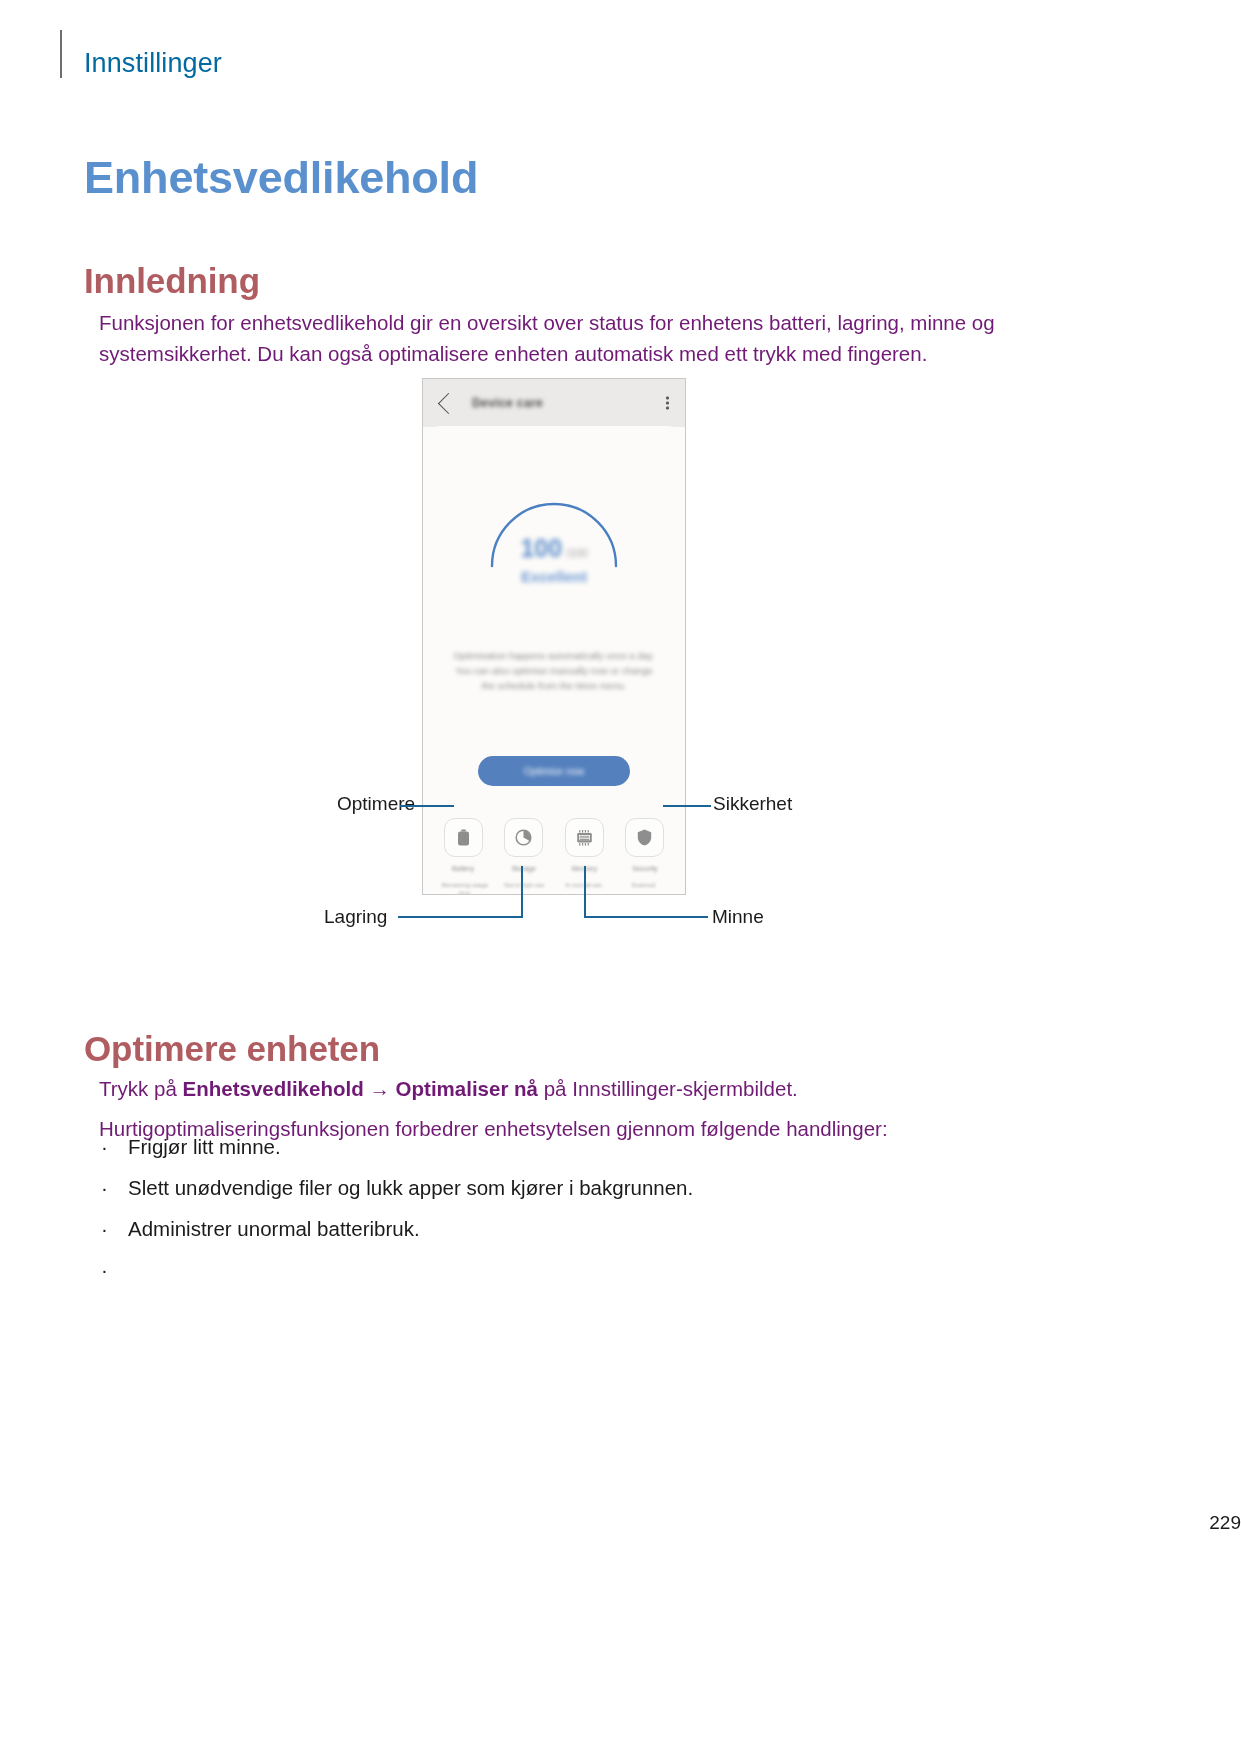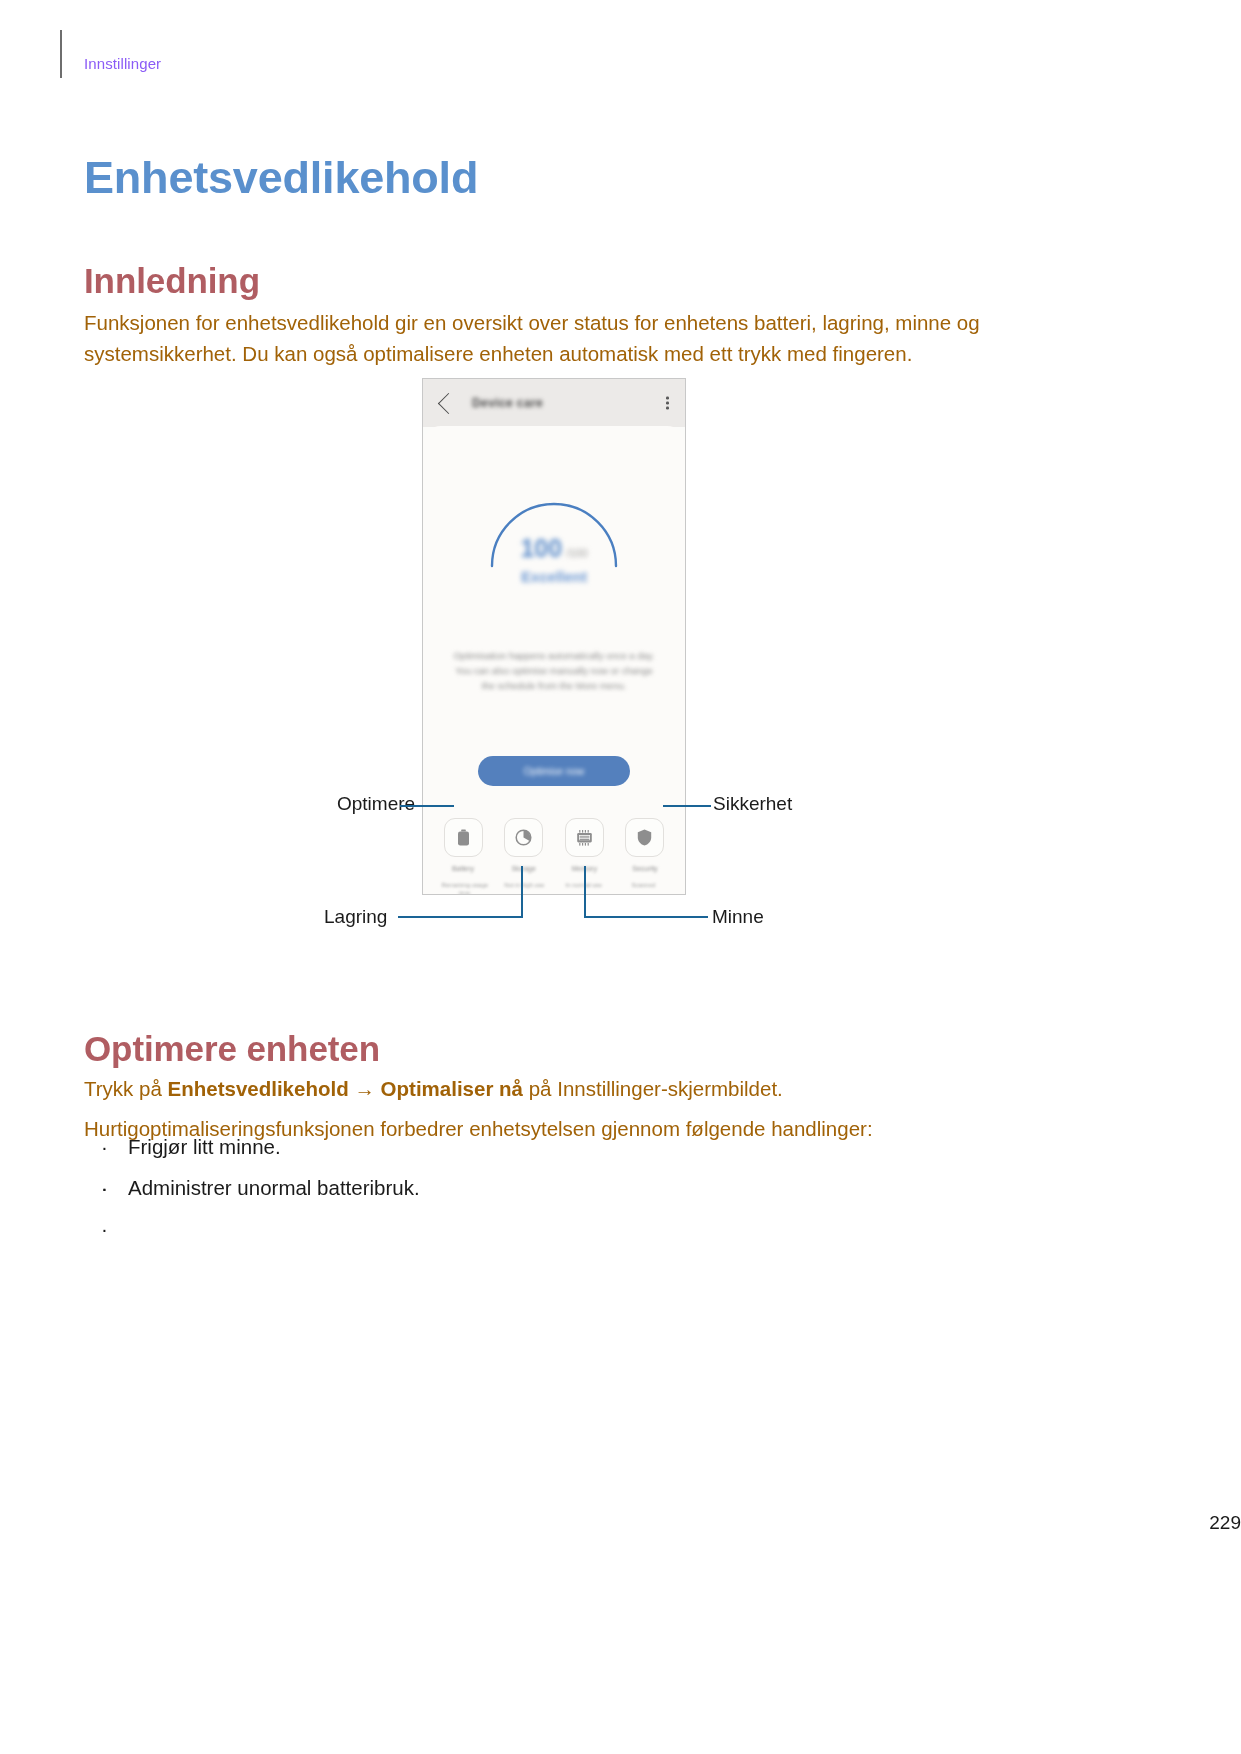--- a/index.html
+++ b/index.html
@@ -26,22 +26,22 @@
     align-items: center;
     height: 48px;
   }
   .header-rule {
     width: 2px;
     height: 48px;
     background: #6e6e6e;
     margin-right: 22px;
   }
   .header-label {
-    font-size: 15px;
-    color: #8b5cf6;
+    font-size: 27px;
+    color: #0369a1;
     letter-spacing: 0.1px;
     margin-top: 19px;
   }
 
   
   .chapter-title {
     position: absolute;
     left: 84px;
     top: 122px;
     font-size: 45px;
@@ -58,22 +58,23 @@
     letter-spacing: -0.1px;
   }
   #sec-innledning { position: absolute; left: 84px; top: 232px; }
   #sec-optimere   { position: absolute; left: 84px; top: 1000px; }
 
   
   .body-par {
     position: absolute;
     font-size: 20.5px;
     line-height: 31px;
-    color: #a16207;
+    color: #701a75;
     width: 945px;
+    margin-left: 15px;
   }
   #par-intro { left: 84px; top: 286px; }
   #par-trykk { left: 84px; top: 1052px; }
   #par-hurtig { left: 84px; top: 1092px; }
 
   .bold { font-weight: bold; }
 
   
   .bullet-list {
     position: absolute;
@@ -467,20 +468,21 @@
 
 <p id="par-hurtig" class="body-par">Hurtigoptimaliseringsfunksjonen forbedrer enhetsytelsen gjennom følgende handlinger:</p>
 
 <ul class="bullet-list">
   <li>
     <span class="dot">·</span>
     <span>Frigjør litt minne.</span>
   </li>
   <li>
     <span class="dot">·</span>
+    <span>Slett unødvendige filer og lukk apper som kjører i bakgrunnen.</span>
   </li>
   <li>
     <span class="dot">·</span>
     <span>Administrer unormal batteribruk.</span>
   </li>
   <li>
     <span class="dot">·</span>
   </li>
 </ul>
 

